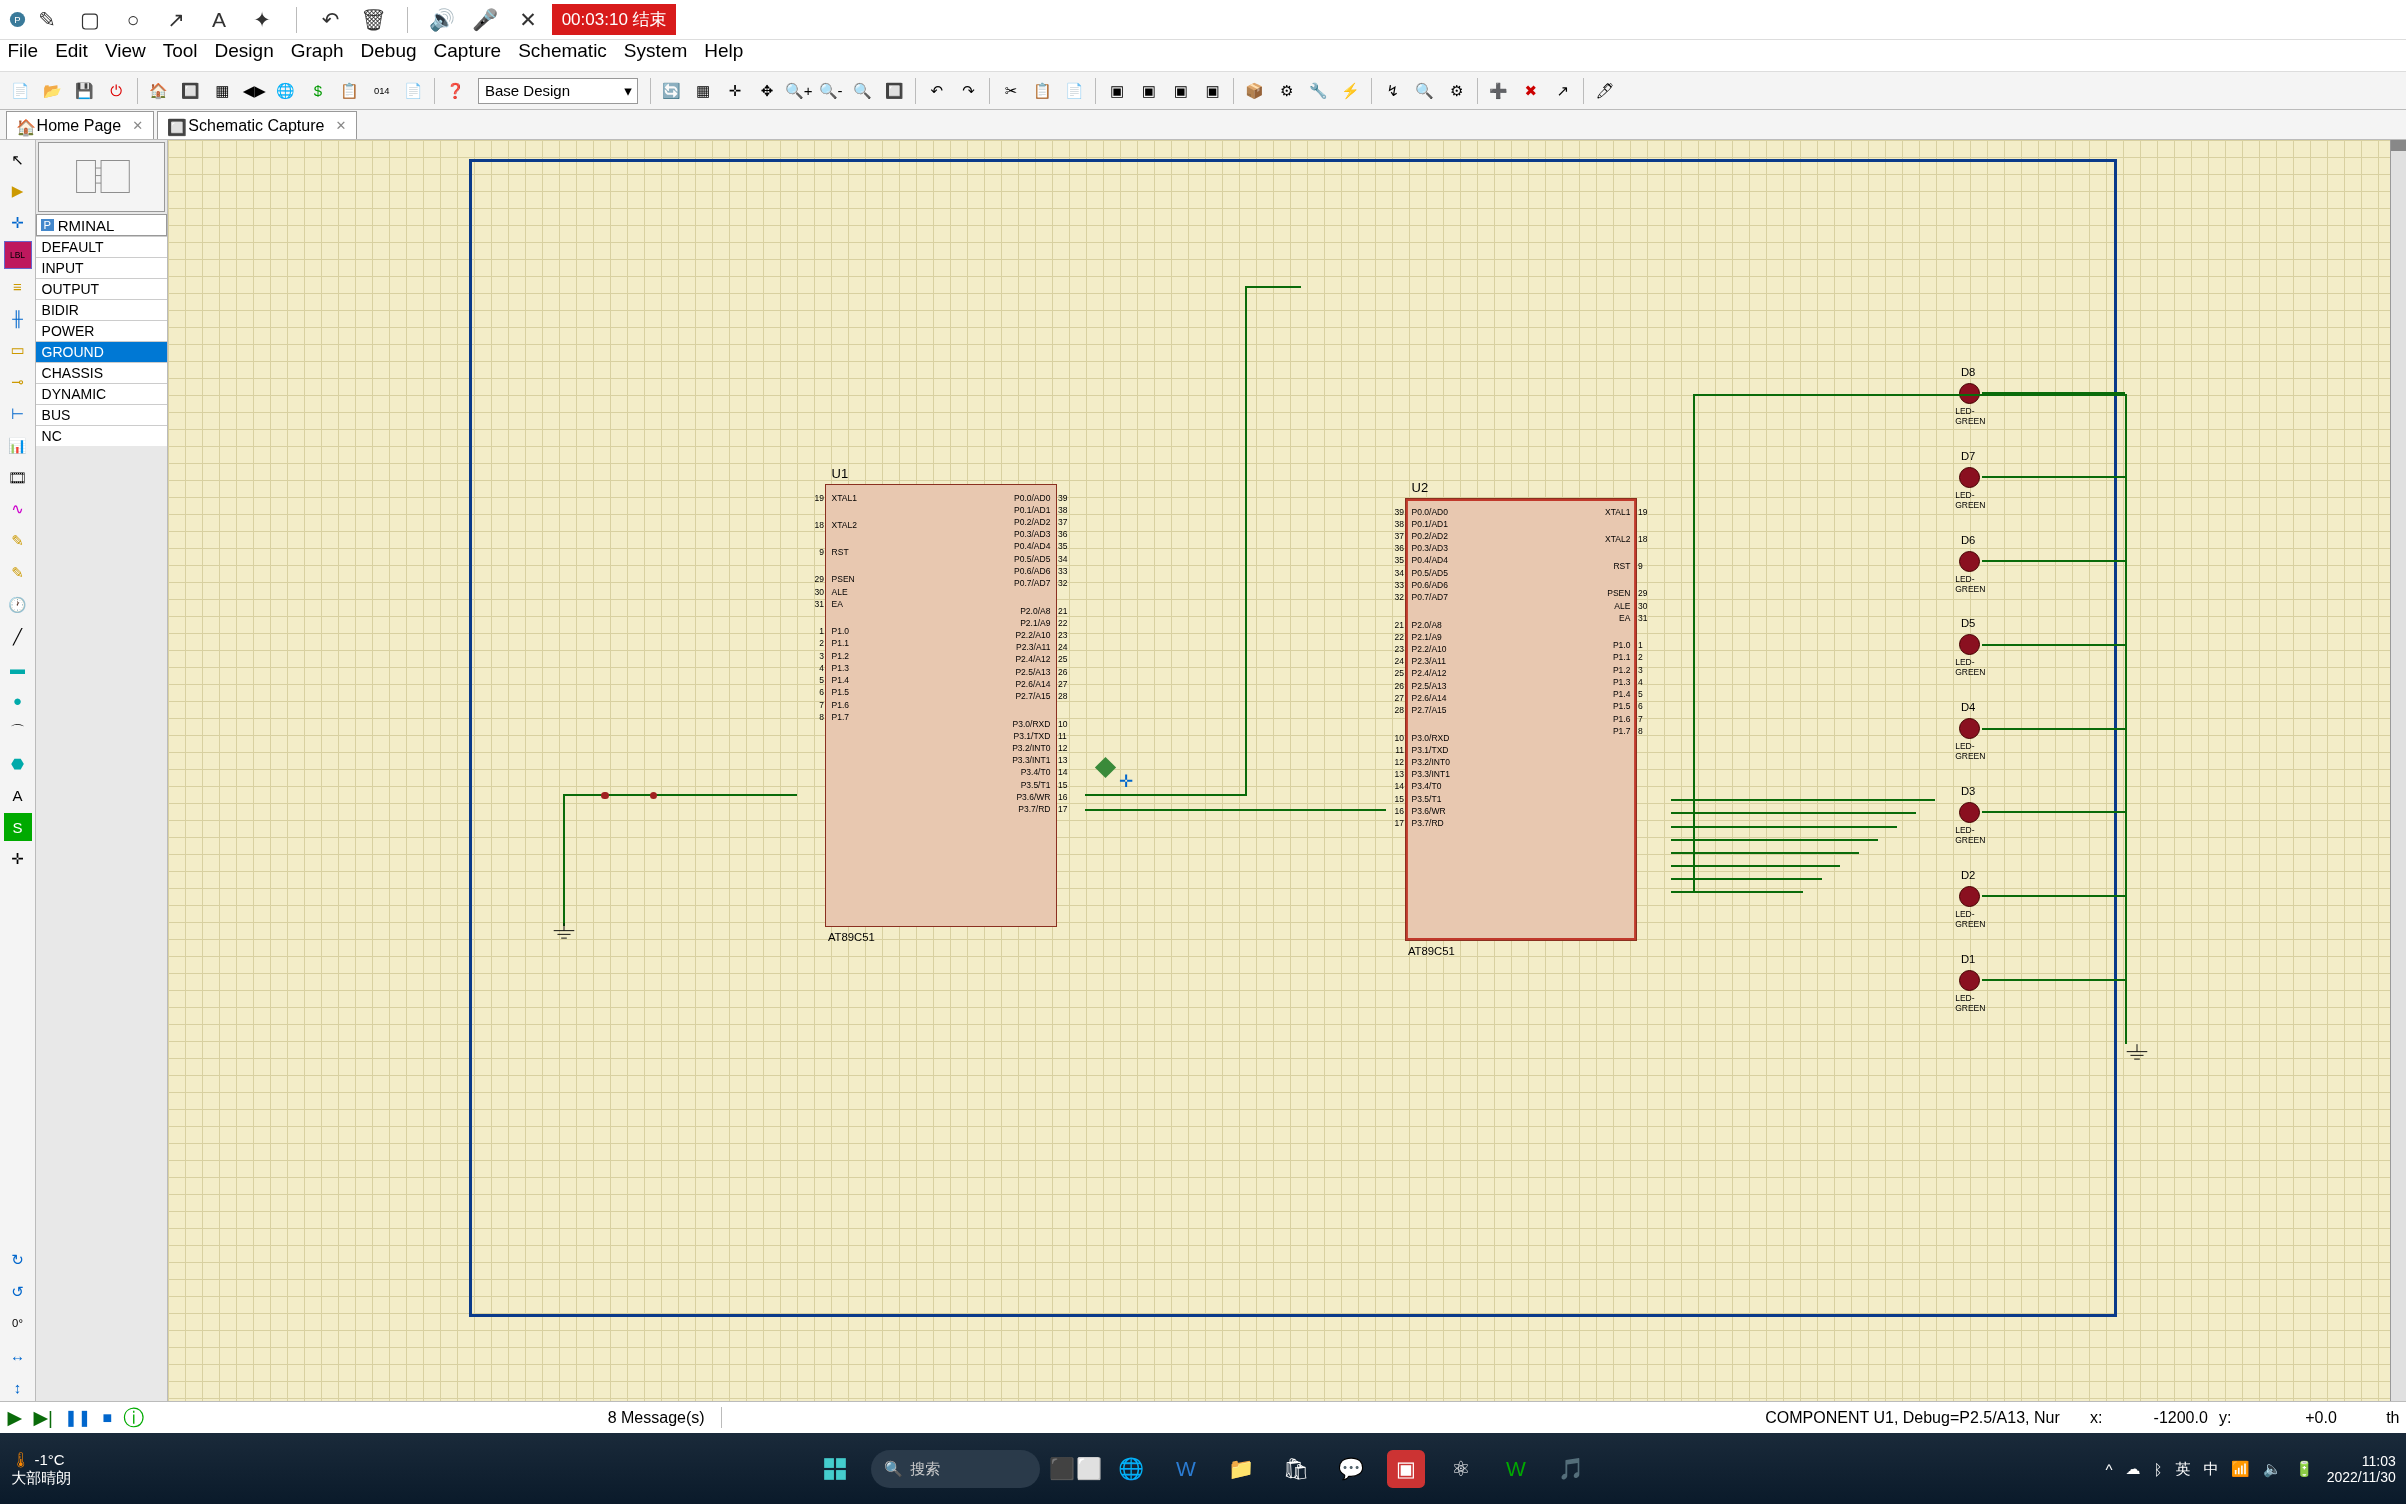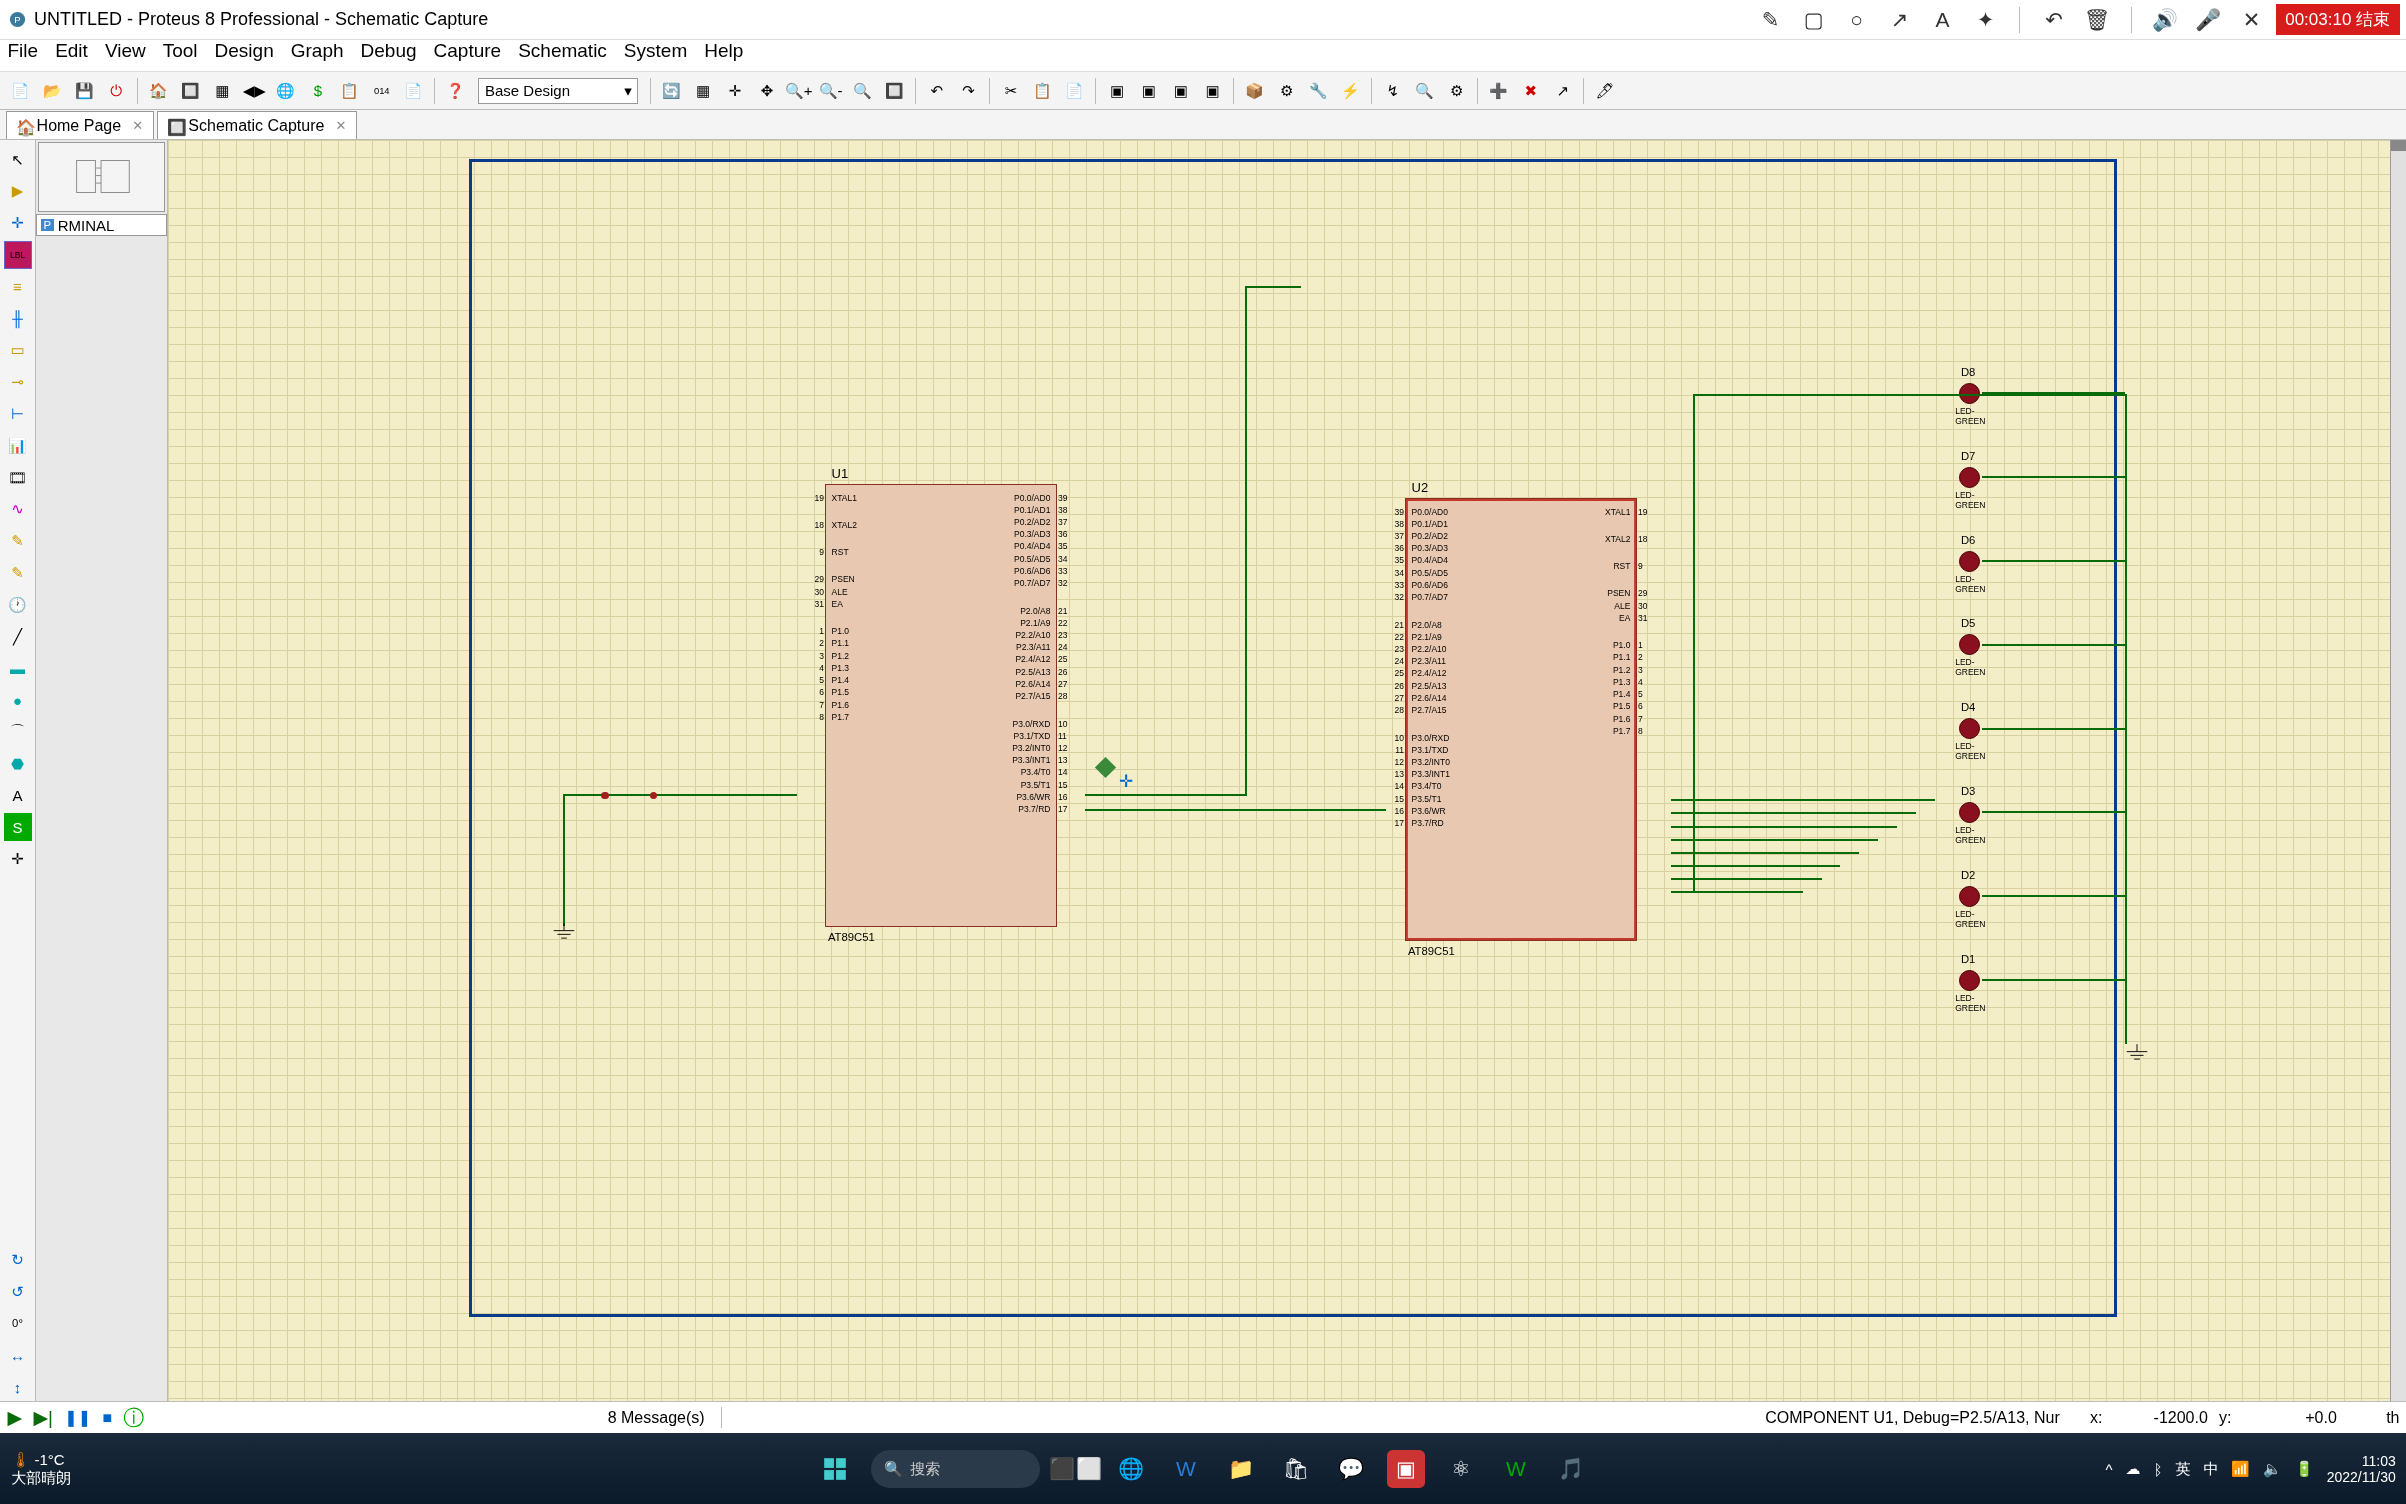--- a/index.html
+++ b/index.html
@@ -87,21 +87,20 @@
 </head>
 <body>
 
 <div class="titlebar">
   <span class="icon">
     <svg viewBox="0 0 20 20">
         <circle cx="10" cy="10" r="8" fill="#3a7a9a"></circle>
         <text x="10" y="14" text-anchor="middle" fill="#fff" font-size="10">P</text>
       </svg>
   </span>
-  <span class="title">UNTITLED - Proteus 8 Professional - Schematic Capture</span>
   <div class="tb-icons">
     <span class="tb-icon">✎</span>
     <span class="tb-icon">▢</span>
     <span class="tb-icon">○</span>
     <span class="tb-icon">↗</span>
     <span class="tb-icon">A</span>
     <span class="tb-icon">✦</span>
     <span class="tb-sep"></span>
     <span class="tb-icon">↶</span>
     <span class="tb-icon">🗑</span>
@@ -240,20 +239,32 @@
         <rect x="34" y="8" width="30" height="34" fill="none" stroke="#888"></rect>
         <line x1="28" y1="16" x2="34" y2="16" stroke="#888"></line>
         <line x1="28" y1="24" x2="34" y2="24" stroke="#888"></line>
         <line x1="28" y1="32" x2="34" y2="32" stroke="#888"></line>
       </svg>
     </div>
     <div class="p-head">
       <span style="background:#48c;color:#fff;padding:0 2.8px;font-size:11.3px">P</span>
       <span>RMINAL</span>
     </div>
+    <div id="devlist">
+        <div class="p-item">DEFAULT</div>
+        <div class="p-item">INPUT</div>
+        <div class="p-item">OUTPUT</div>
+        <div class="p-item">BIDIR</div>
+        <div class="p-item">POWER</div>
+        <div class="p-item sel">GROUND</div>
+        <div class="p-item">CHASSIS</div>
+        <div class="p-item">DYNAMIC</div>
+        <div class="p-item">BUS</div>
+        <div class="p-item">NC</div>
+      </div>
   </div>
 
   <div class="canvas-wrap">
     <div class="canvas">
       <div class="sheet-border" style="left:301px; top:19px; width:1648px; height:1158px;"></div>
 
       <div class="chip" style="left:657px; top:344px; width:232px; height:443px;">
         <span class="ref">U1</span>
         <span class="part">AT89C51</span>
         <div id="u1pins">

